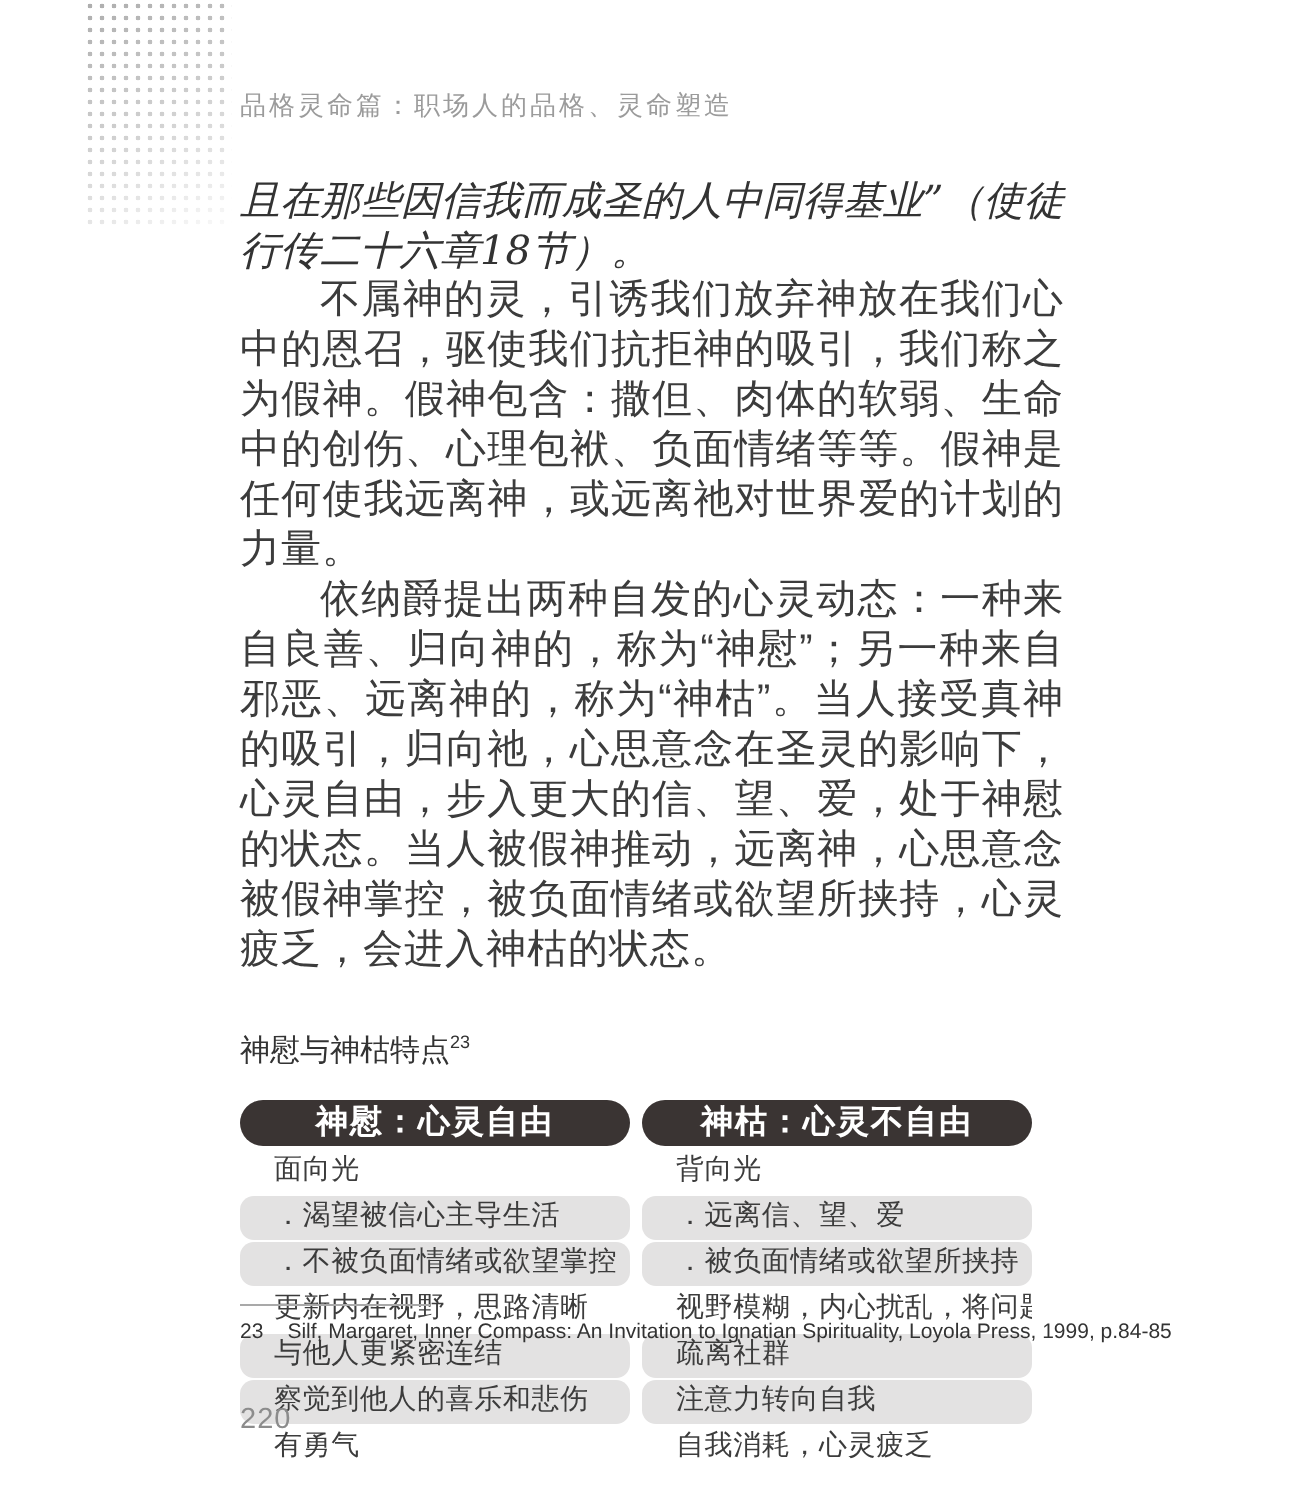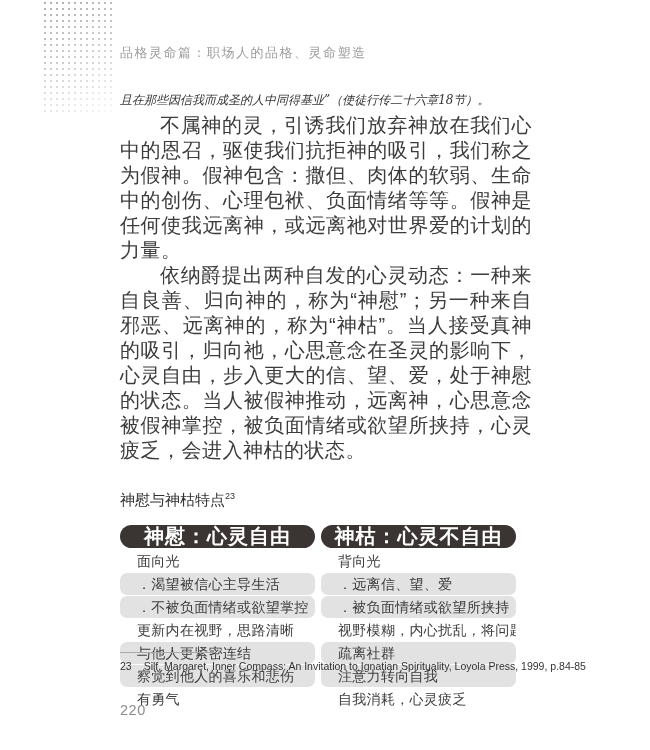--- a/index.html
+++ b/index.html
@@ -29,21 +29,21 @@
     font-size:13px; color:#9b9b9b; letter-spacing:1.5px;
   }
 
   .content {
     position:absolute; left:120px; top:88px; width:412px;
   }
   .quote {
     margin:0;
     font-family:"DejaVu Serif", serif;
     font-style:italic;
-    font-size:12px; line-height:25px;
+    font-size:20px; line-height:25px;
     color:#333; text-align:justify;
   }
   .para {
     margin:0;
     font-size:20px; line-height:25px;
     color:#3c3c3c;
     text-align:justify;
     text-indent:2em;
     letter-spacing:0.5px;
   }
@@ -53,25 +53,25 @@
     font-size:15px; color:#333;
   }
   .table-title sup { font-size:9px; }
 
   .ctable { margin-top:15px; width:396px; }
   .t-head { display:flex; gap:6px; margin-bottom:2px; }
   .pill {
     flex:1; height:23px;
     background:#3a3433;
     border-radius:12px;
-    color:#fff; font-weight:bold; font-size:20px;
+    color:#fff; font-weight:bold; font-size:16px;
     display:flex; align-items:center; justify-content:center;
     letter-spacing:1px;
   }
-  .t-line { display:flex; gap:6px; margin-top:1px; }
+  .t-line { display:flex; gap:6px; margin-top:1px;font-family:Liberation Serif, serif; }
   .cell {
     flex:1; min-height:22px; line-height:22px;
     font-size:14px; color:#3c3c3c;
     padding-left:17px; padding-right:4px;
     box-sizing:border-box;
     letter-spacing:0.3px;
     white-space:nowrap; overflow:hidden;
   }
   .cell.gray { background:#e3e2e2; border-radius:7px; }
 

